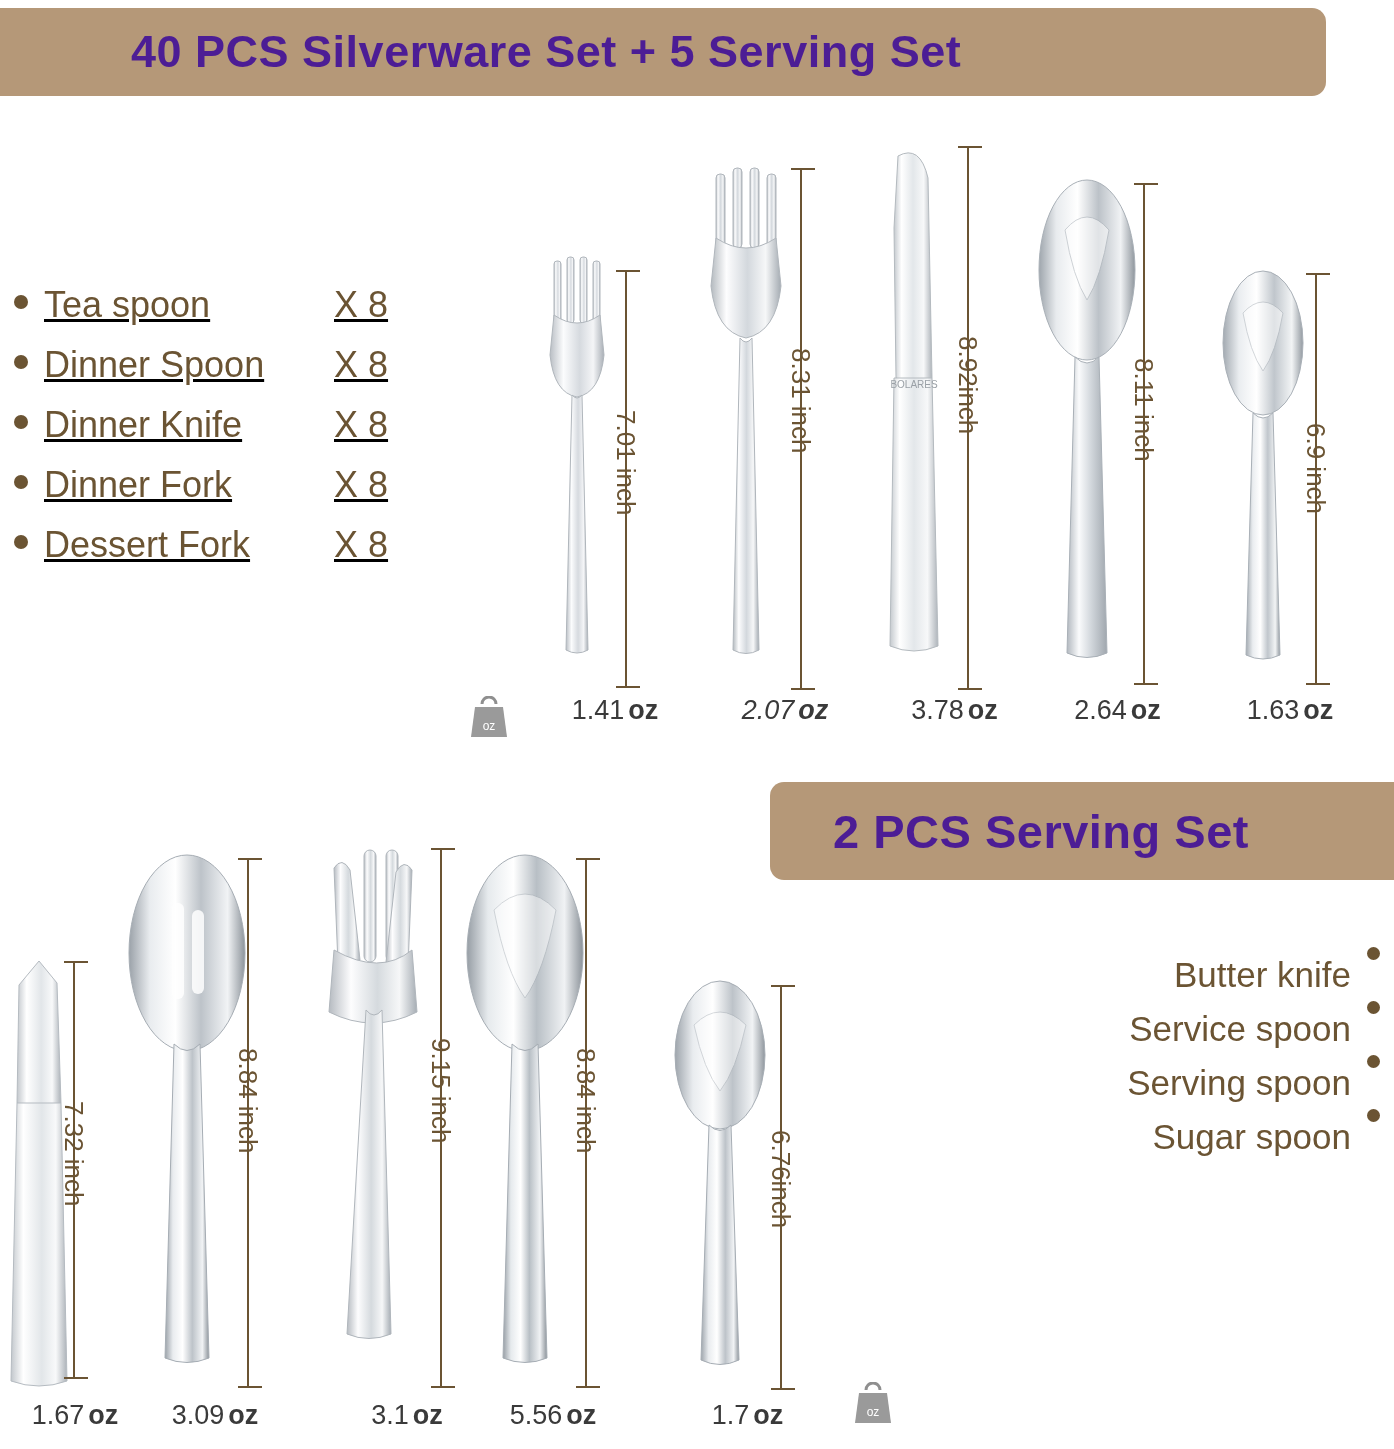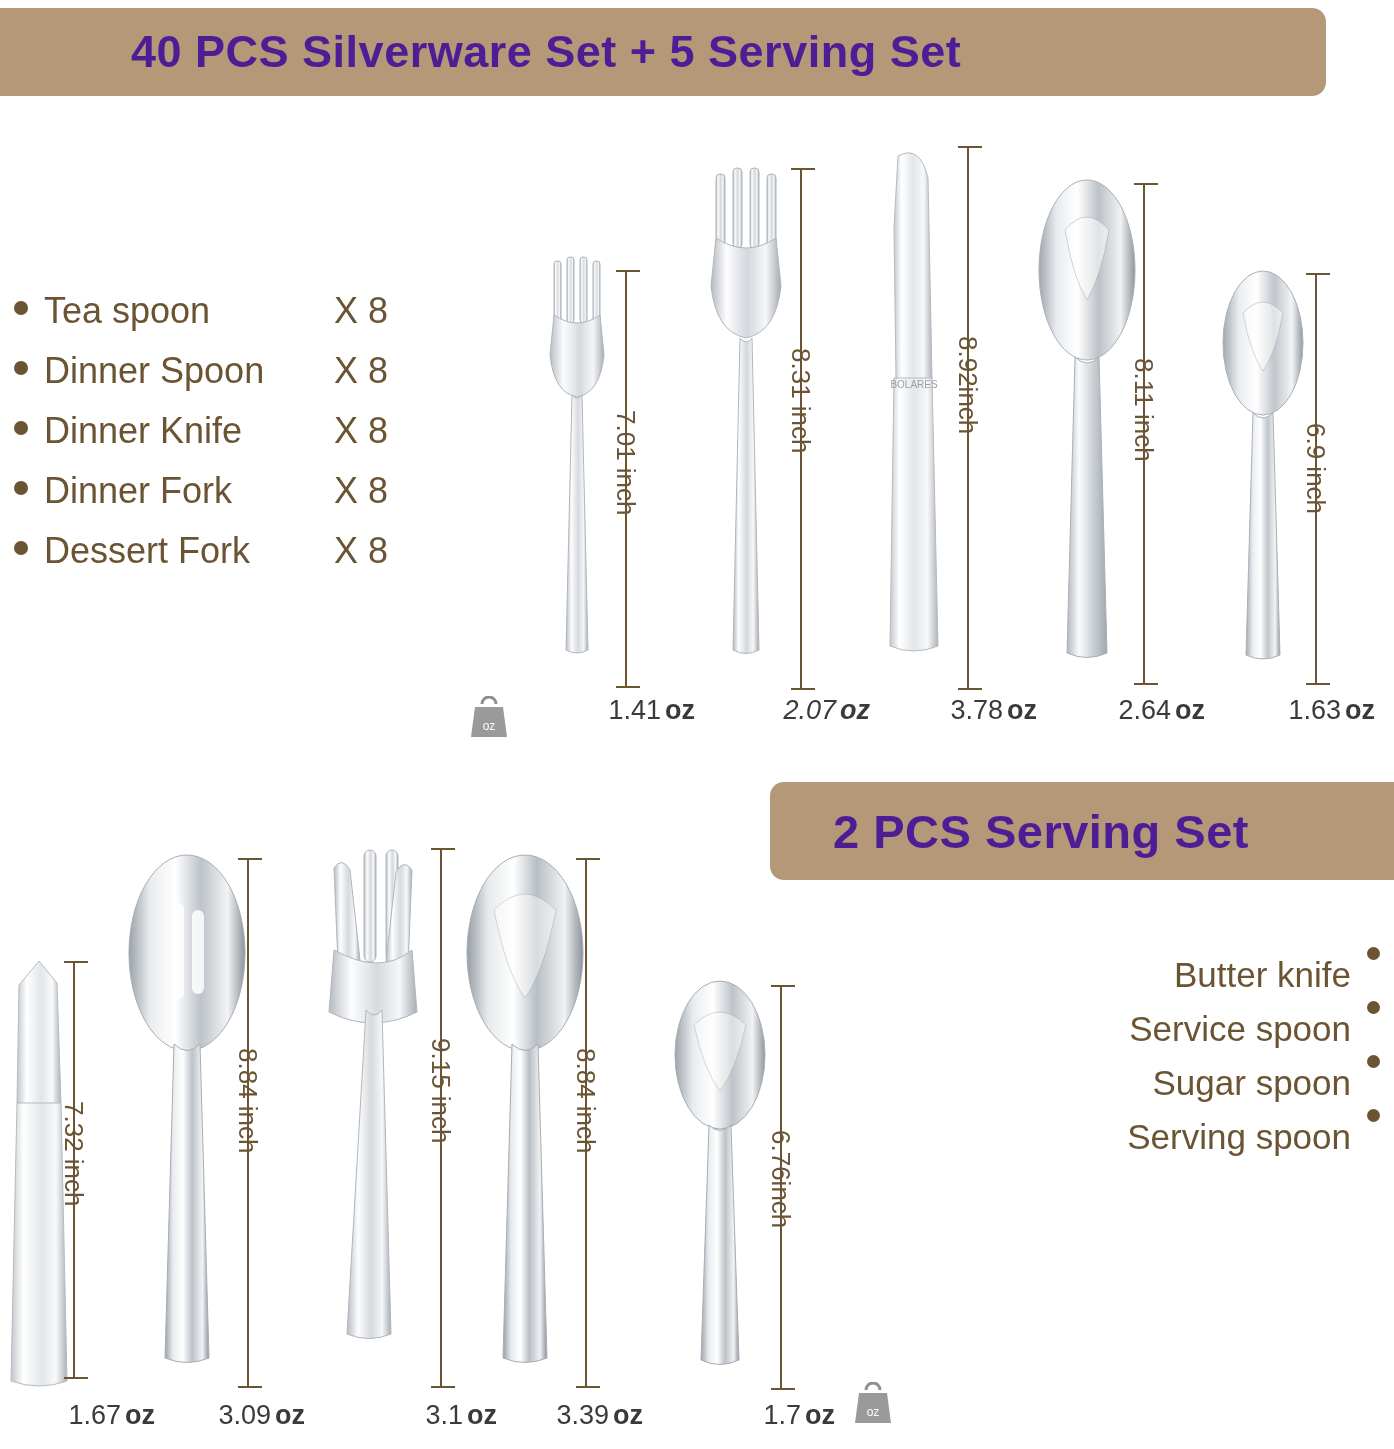--- a/index.html
+++ b/index.html
@@ -46,22 +46,23 @@
     width: 660px;
     height: 98px;
     padding-left: 32px;
   }
   #banner-serving .banner-text { font-size: 47px; }
 
   
   .bullet-list {
     position: absolute;
     left: 14px;
-    top: 290px;
+    top: 284px;
     width: 430px;
+    text-decoration: underline;
   }
   .bullet-row {
     display: flex;
     align-items: baseline;
     margin-bottom: 18px;
     color: #6b5433;
     font-size: 36px;
   }
   .bullet-dot {
     width: 14px;
@@ -142,21 +143,21 @@
     white-space: nowrap;
     transform-origin: left top;
     transform: rotate(90deg);
     left: 14px;
   }
   .weight {
     position: absolute;
     color: #3a3a3a;
     font-size: 27px;
     white-space: nowrap;
-    text-align: right;
+    text-align: center;
   }
   .weight b { font-weight: bold; }
 
   .oz-icon {
     position: absolute;
     color: #8a8a8a;
   }
   .oz-icon svg { display: block; }
 </style>
 </head>
@@ -354,25 +355,25 @@
 <div class="right-list">
   <div class="right-row">
     <span class="right-label">Butter knife</span>
     <span class="right-dot"></span>
   </div>
   <div class="right-row">
     <span class="right-label">Service spoon</span>
     <span class="right-dot"></span>
   </div>
   <div class="right-row">
+    <span class="right-label">Serving spoon</span>
+    <span class="right-dot"></span>
+  </div>
+  <div class="right-row">
     <span class="right-label">Sugar spoon</span>
-    <span class="right-dot"></span>
-  </div>
-  <div class="right-row">
-    <span class="right-label">Serving spoon</span>
     <span class="right-dot"></span>
   </div>
 </div>
 
 <div class="piece" style="left:-5px; top:945px; width:170px; height:455px;">
   <svg class="piece-art" width="110" height="455" viewBox="0 0 110 455">
     <defs>
       <linearGradient id="bg1" x1="0" y1="0" x2="1" y2="0">
         <stop offset="0%" stop-color="#c2c7cc"></stop>
         <stop offset="22%" stop-color="#ffffff"></stop>
@@ -466,21 +467,21 @@
     <g stroke="#a6adb4" stroke-width="1">
       <ellipse cx="67" cy="105" rx="58" ry="98" fill="url(#bg4)"></ellipse>
       <path d="M54 196 q13 13 26 0 l9 314 q-22 9 -44 0 Z" fill="url(#bg4)"></path>
       <path d="M36 62 q31 -32 62 0 q-12 62 -31 88 q-19 -26 -31 -88 Z" fill="#ffffff" opacity="0.45"></path>
     </g>
   </svg>
   <div class="dim" style="left:127px; top:10px; height:530px;">
     <span class="dim-label" style="top:190px;">8.84 inch</span>
   </div>
   <div class="weight" style="left:5px; top:552px; width:180px;">
-    <span>3.39</span><b style="margin-left:4px;">oz</b>
+    <span>5.56</span><b style="margin-left:4px;">oz</b>
   </div>
 </div>
 
 <div class="piece" style="left:660px; top:975px; width:185px; height:425px;">
   <svg class="piece-art" width="130" height="425" viewBox="0 0 130 425">
     <defs>
       <linearGradient id="bg5" x1="0" y1="0" x2="1" y2="0">
         <stop offset="0%" stop-color="#9ea5ac"></stop>
         <stop offset="20%" stop-color="#e9ecef"></stop>
         <stop offset="42%" stop-color="#ffffff"></stop>

